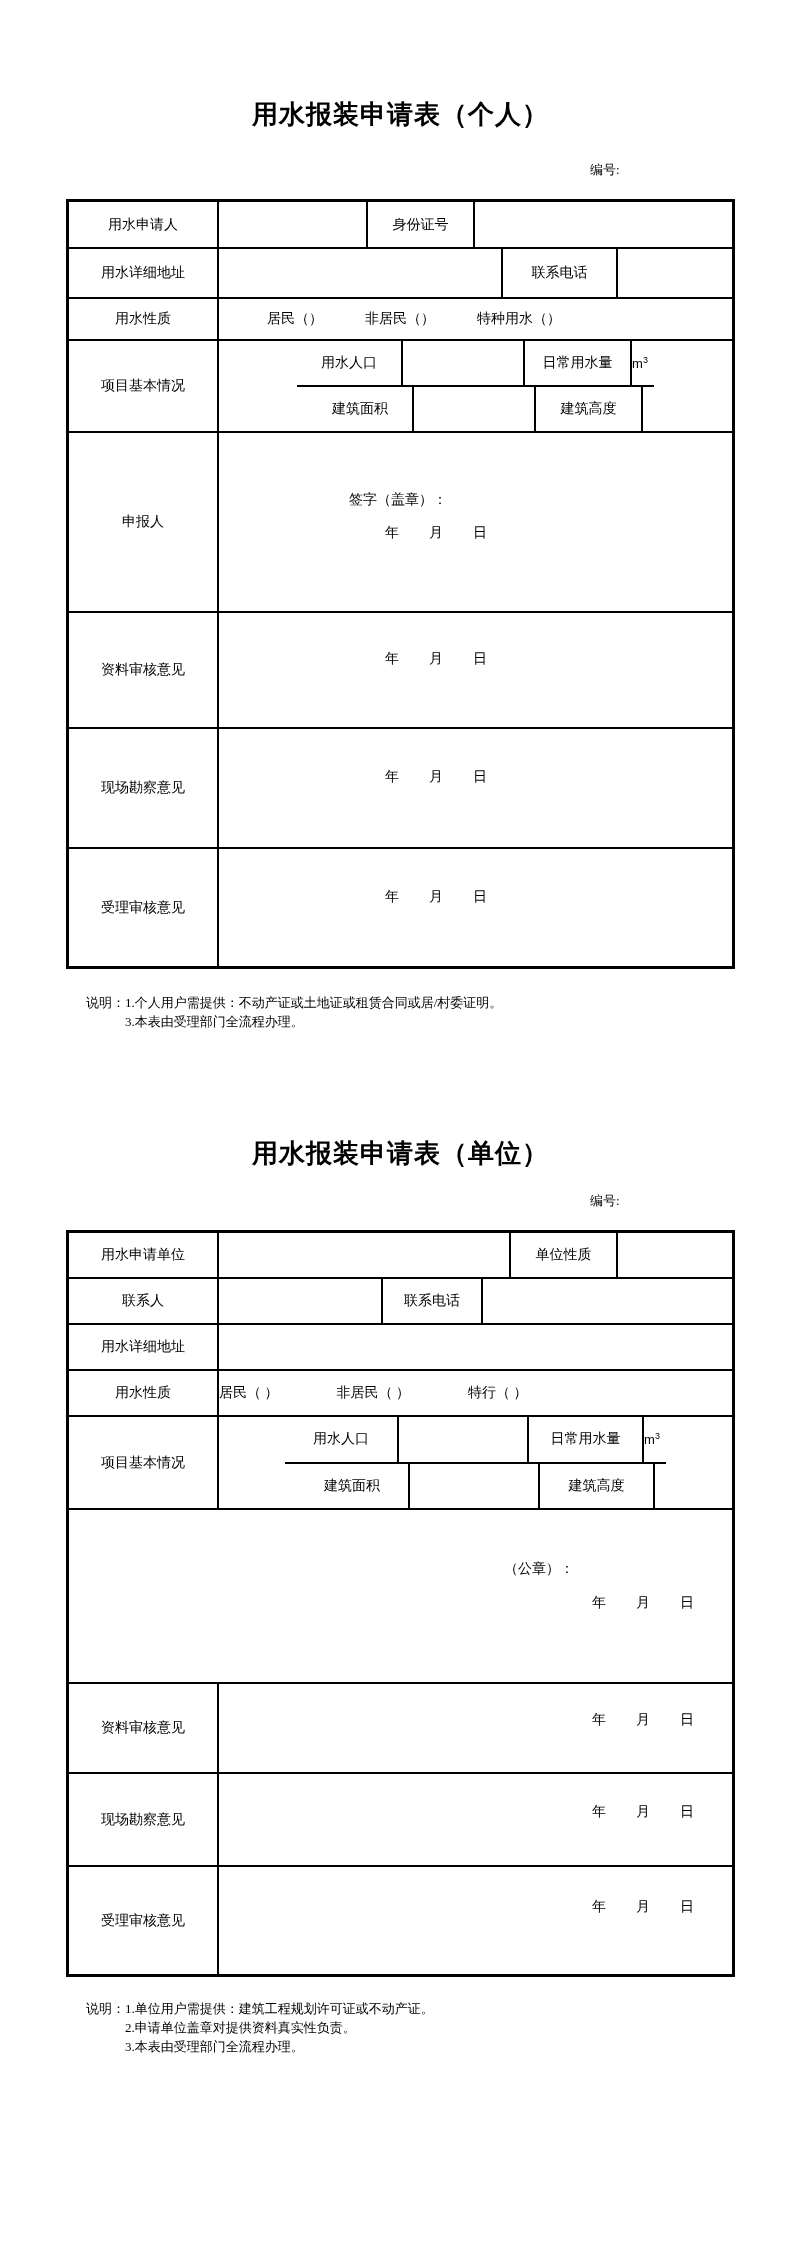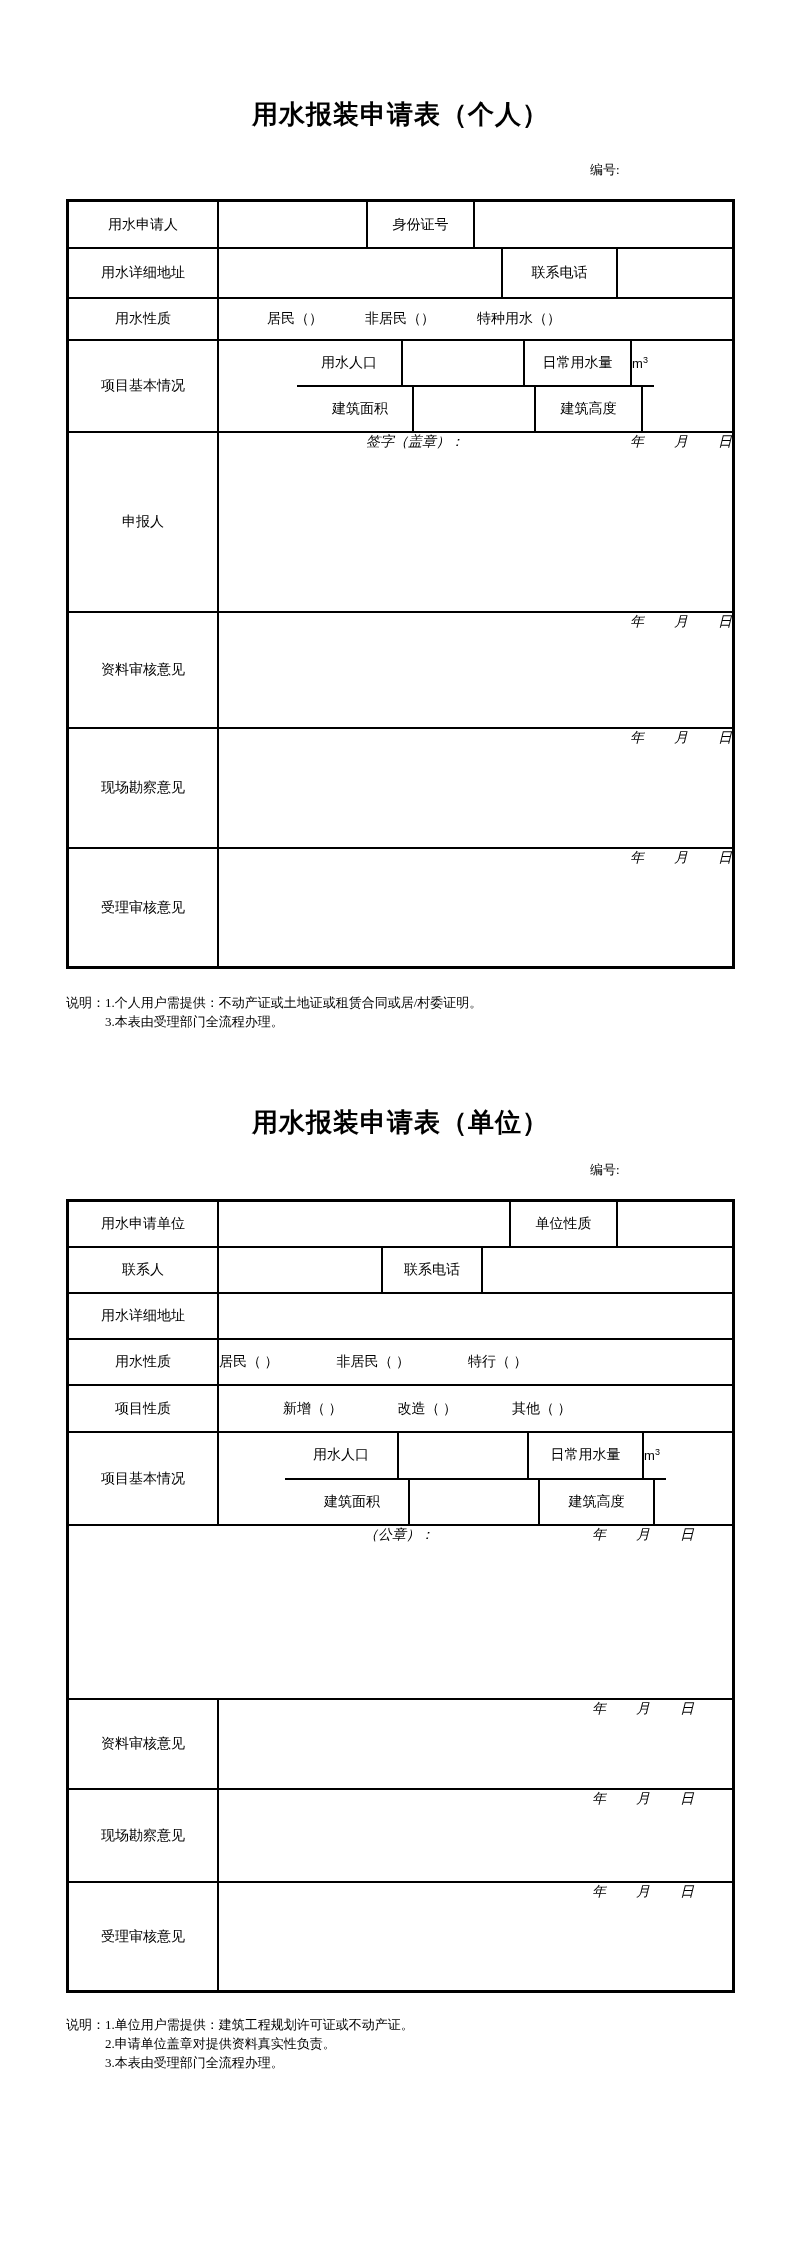--- a/index.html
+++ b/index.html
@@ -5,54 +5,54 @@
   * { margin:0; padding:0; box-sizing:border-box; }
   html,body { width:793px; height:2244px; }
   body {
     background:#ffffff; color:#000;
     font-family:"Liberation Serif","DejaVu Serif",serif;
     overflow:hidden;
   }
   .content { width:669px; margin-left:66px; }
   .form-title { font-size:26px; font-weight:700; text-align:center; line-height:33px; letter-spacing:1px; }
   .t1 { padding-top:98px; }
-  .t2 { margin-top:75px;font-family:Liberation Serif, serif; }
+  .t2 { margin-top:106px;font-family:Liberation Serif, serif; }
   .serial { font-size:13px; line-height:18px; padding-left:524px; }
   .s1 { margin-top:30px; margin-bottom:6px; }
   .s2 { margin-top:22px; margin-bottom:5px; }
 
   .ftable { border:3px solid #000;margin-top:20px; }
   .row { display:flex; border-bottom:2px solid #000; }
   .row:last-child { border-bottom:0; }
   .c { border-right:2px solid #000; display:flex; align-items:center; justify-content:center; font-size:14px; }
   .c:last-child { border-right:0; flex:1; }
   .lab { flex:0 0 150px; }
 
   .split { flex:1; display:flex; flex-direction:column; padding:0; }
   .subrow { flex:1; display:flex; border-bottom:2px solid #000; }
   .subrow:last-child { border-bottom:0; }
 
   .opts { justify-content:flex-start; }
   .opts1 { padding-left:48px; gap:42px; }
   .opts2a { gap:58px; }
   .opts2b { padding-left:64px; gap:55px; }
 
-  .fill { flex-direction:row; align-items:stretch; justify-content:flex-end;font-style:italic; }
+  .fill { flex-direction:column; align-items:stretch; justify-content:center; }
   .line { display:flex; font-size:14px; }
   .f1sign { padding-left:130px; margin-bottom:15px; }
   .f1date { padding-left:166px; }
   .f2seal { justify-content:flex-end; padding-right:158px; margin-bottom:16px; }
   .f2date { justify-content:flex-end; padding-right:38px; }
   .date span + span { margin-left:30px; }
 
   .unitcell { justify-content:flex-end; padding-right:6px; }
   .unit { font-family:"Liberation Sans","DejaVu Sans",sans-serif; font-size:13px; }
   .unit sup { font-size:9px; }
 
-  .notes { display:flex; font-size:13px; line-height:19px; }
+  .notes { display:flex; font-size:13px; line-height:19px; margin-left:20px; }
   .n1 { margin-top:24px; }
   .n2 { margin-top:22px; }
   .notes .pfx { flex:0 0 auto; }
 </style>
 </head>
 <body>
 
 <div class="content">
   <h1 class="form-title t1">用水报装申请表（个人）</h1>
   <div class="serial s1">编号:</div>
@@ -185,28 +185,20 @@
 
     <div class="row" style="height:46px">
       <div class="c lab">用水性质</div>
       <div class="c opts opts2a">
         <span>居民（ ）</span>
         <span>非居民（ ）</span>
         <span>特行（ ）</span>
       </div>
     </div>
 
-    <div class="row" style="height:47px">
-      <div class="c lab">项目性质</div>
-      <div class="c opts opts2b">
-        <span>新增（ ）</span>
-        <span>改造（ ）</span>
-        <span>其他（ ）</span>
-      </div>
-    </div>
 
     <div class="row" style="height:93px">
       <div class="c lab">项目基本情况</div>
       <div class="c split">
         <div class="subrow">
           <div class="c" style="flex:0 0 114px">用水人口</div>
           <div class="c" style="flex:0 0 130px"></div>
           <div class="c" style="flex:0 0 115px">日常用水量</div>
           <div class="c unitcell">
             <span class="unit"><span>m</span><sup>3</sup></span>

